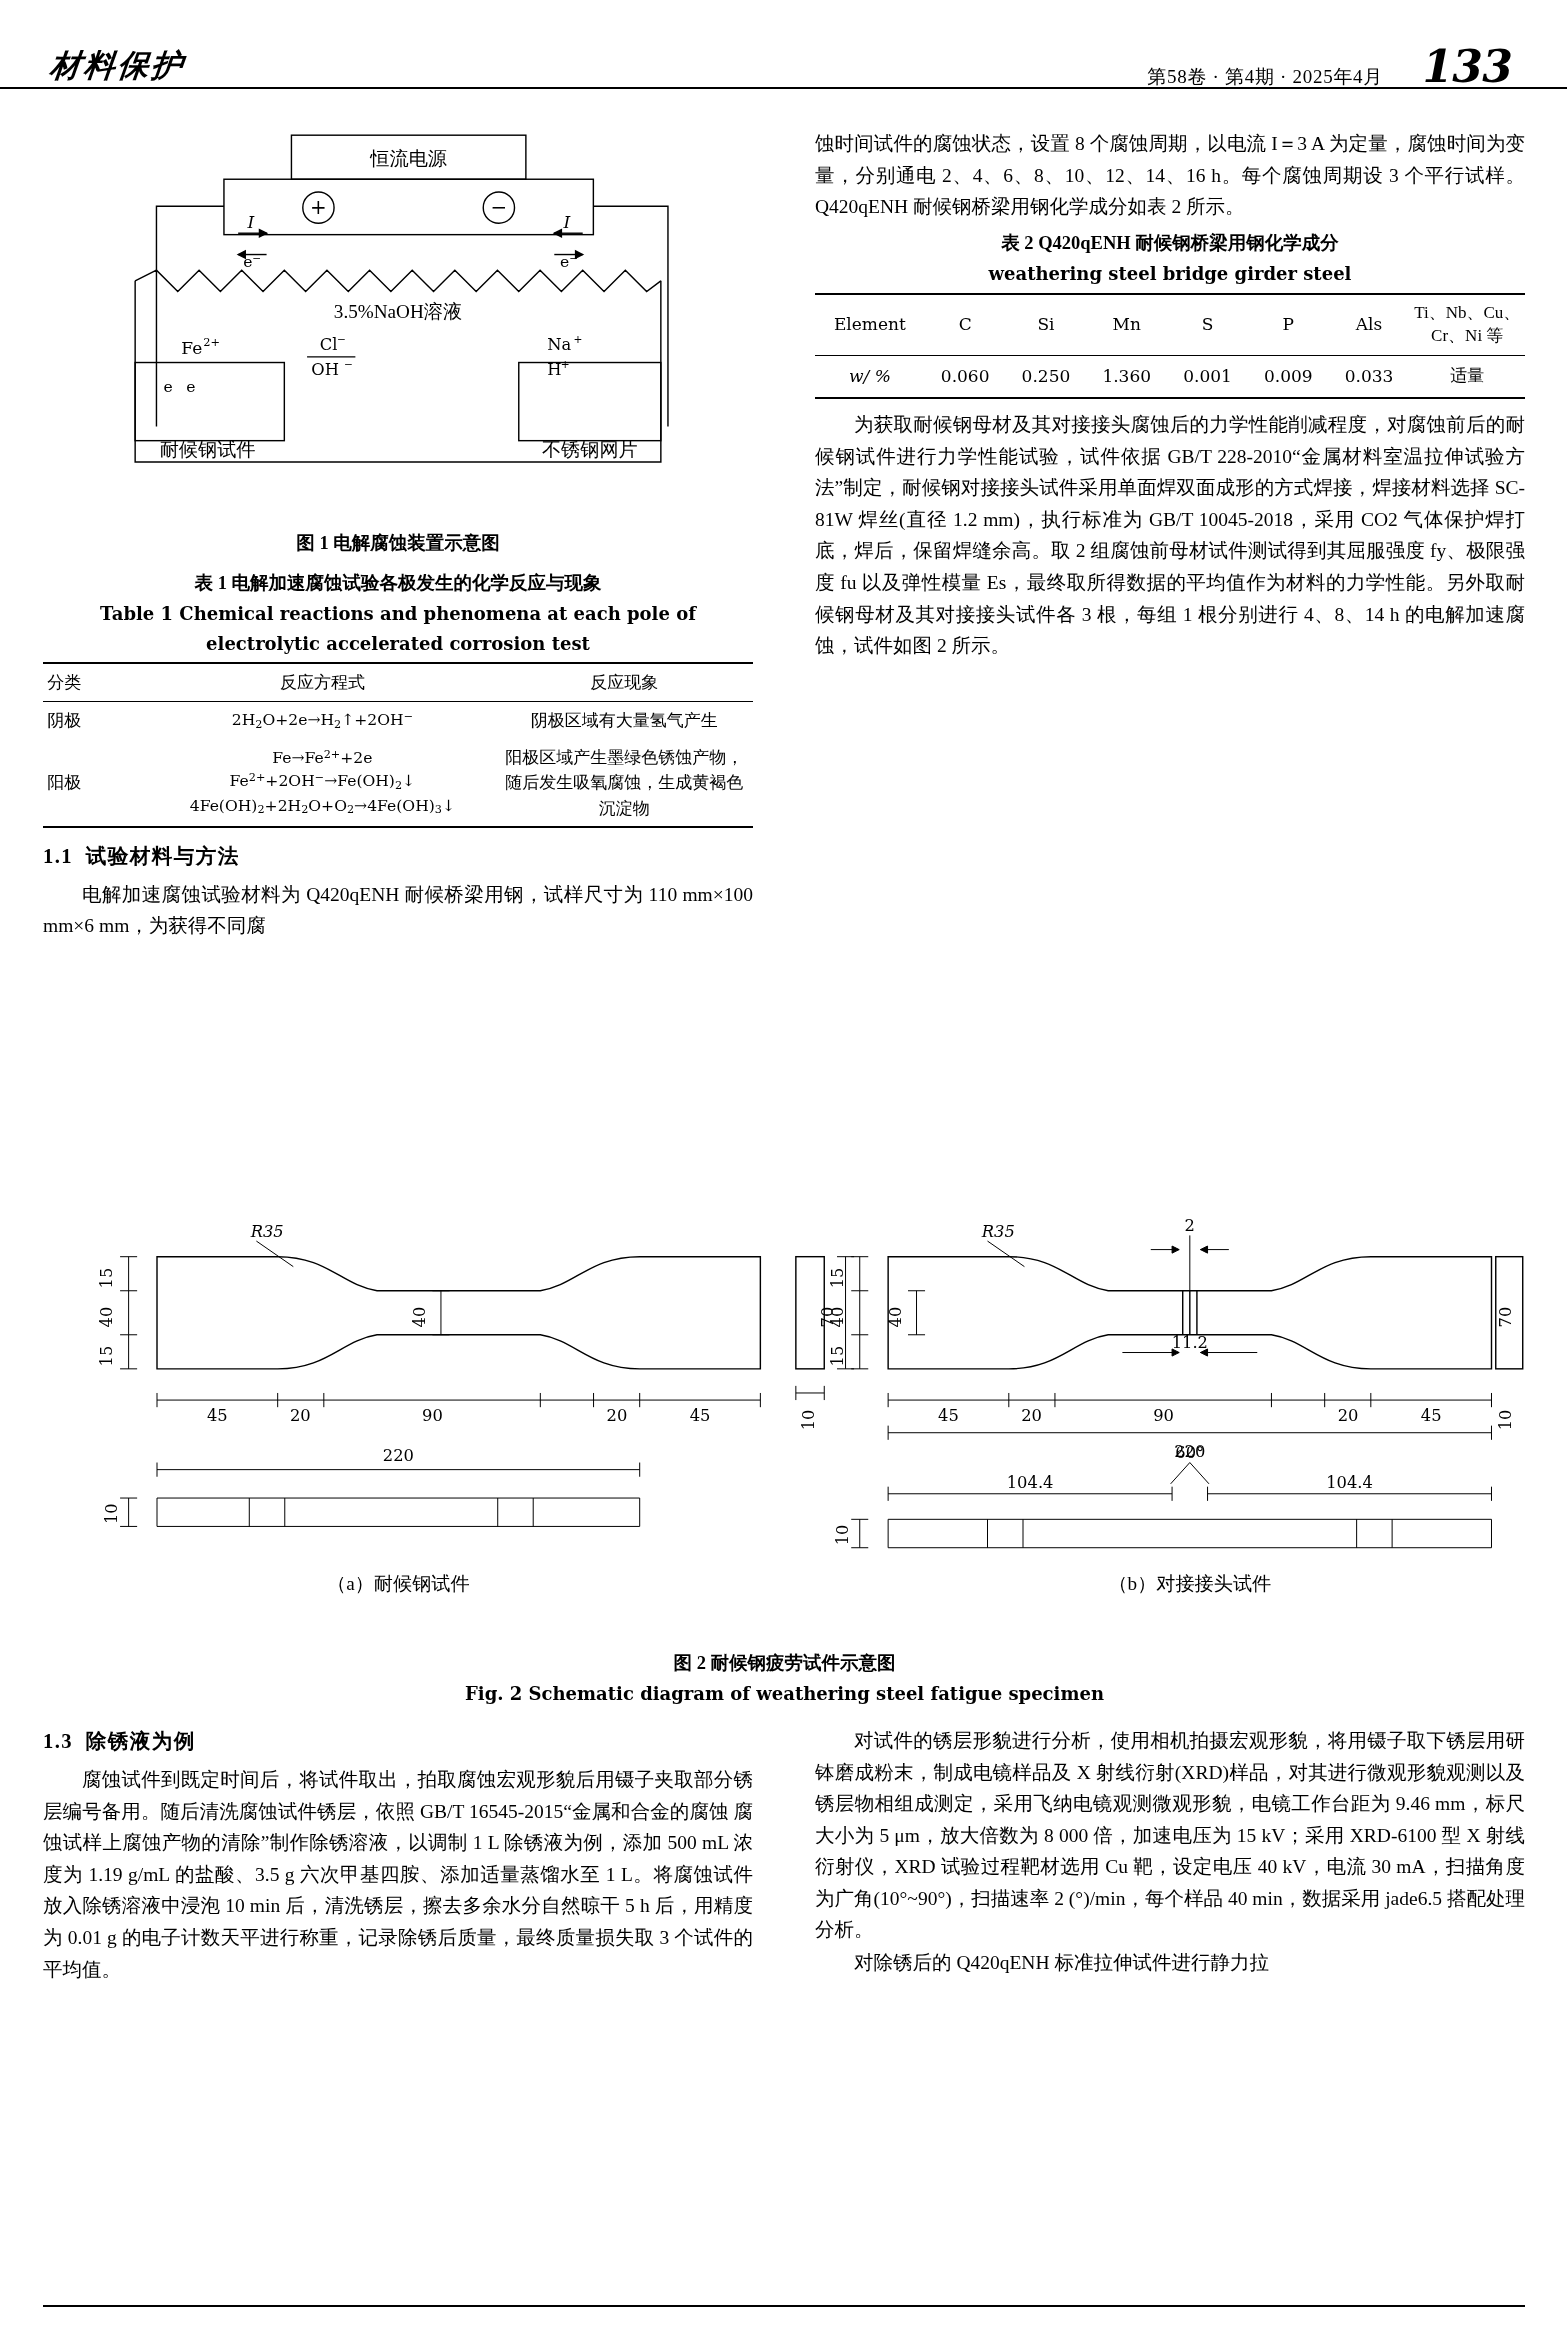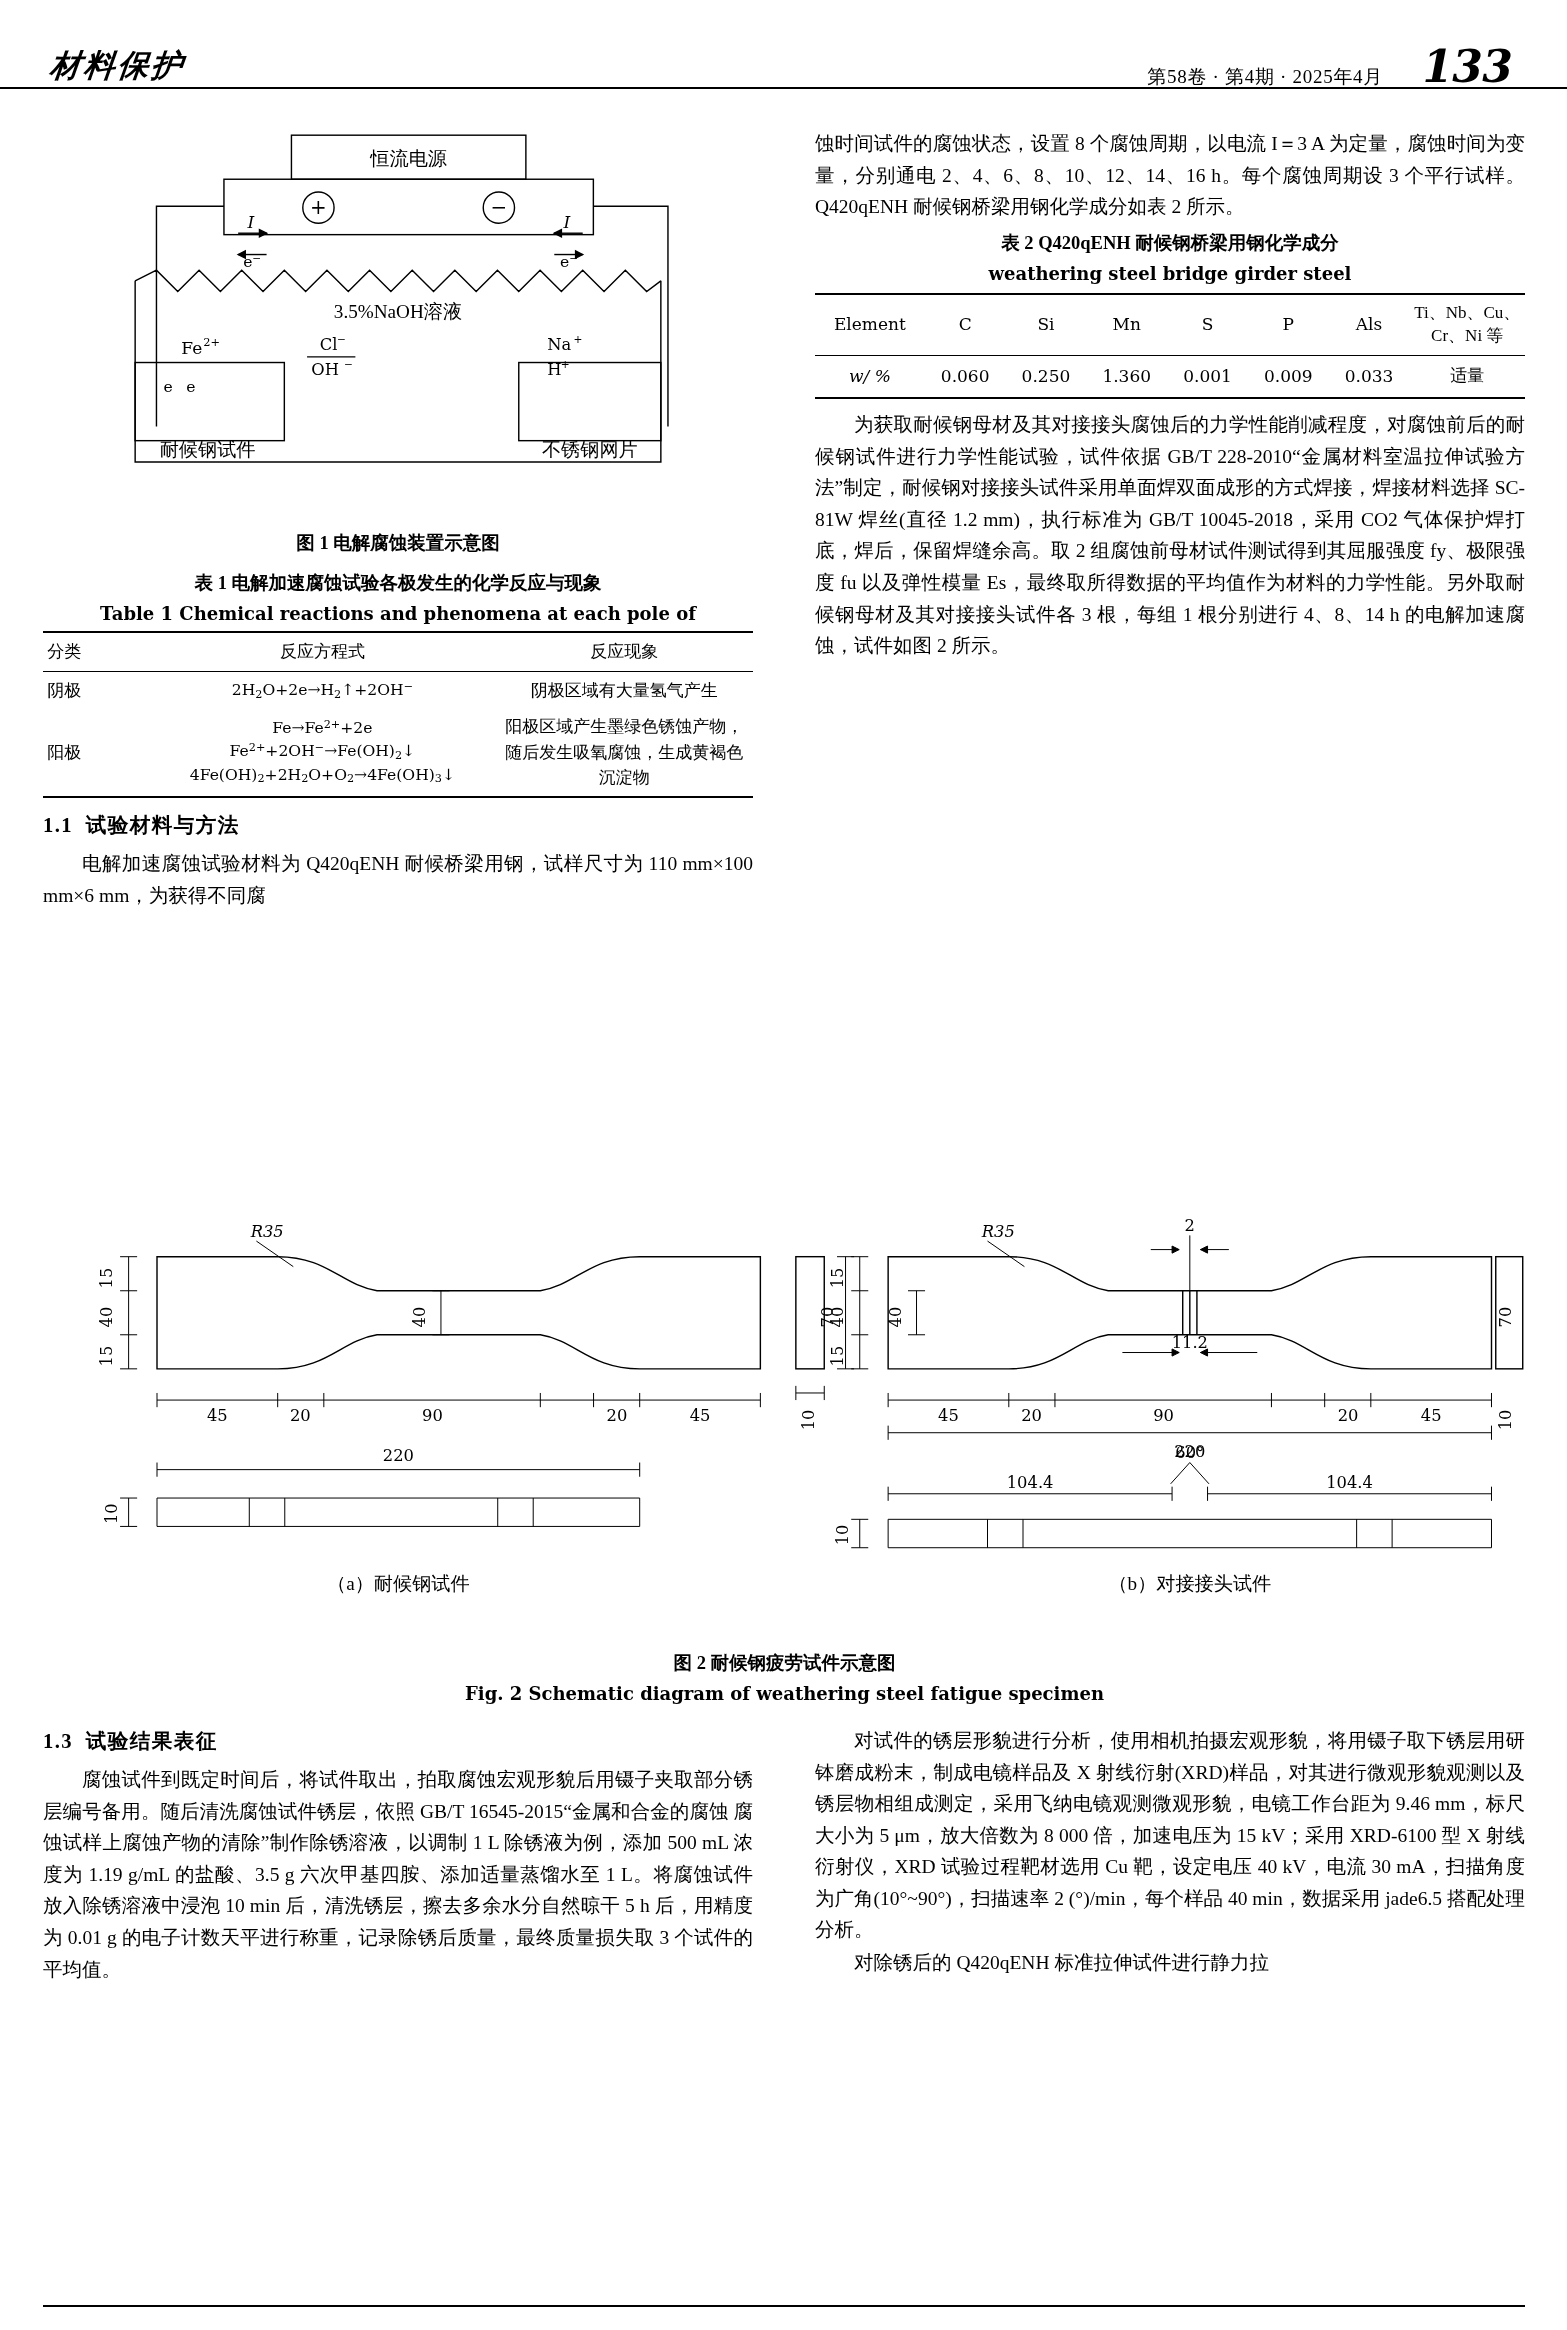--- a/index.html
+++ b/index.html
@@ -249,20 +249,21 @@
             <text x="709" y="338" font-size="15">+</text>
           <text x="212" y="462" text-anchor="middle" font-family="Liberation Serif, serif" font-size="27">耐候钢试件</text>
           <text x="750" y="462" text-anchor="middle" font-family="Liberation Serif, serif" font-size="27">不锈钢网片</text>
         </g>
       </svg>
     </div>
     <div class="caption cn">图 1   电解腐蚀装置示意图</div>
 
     <div class="caption cn" style="margin-top:12.8px">表 1   电解加速腐蚀试验各极发生的化学反应与现象</div>
     <div class="caption en">Table 1   Chemical reactions and phenomena at each pole of</div>
+    <div class="caption en">electrolytic accelerated corrosion test</div>
 
     <table class="tbl">
       <thead>
         <tr>
           <th style="width:99px" class="lft">分类</th>
           <th style="width:341px">反应方程式</th>
           <th>反应现象</th>
         </tr>
       </thead>
       <tbody>
@@ -517,21 +518,21 @@
     </svg>
   </div>
 
   <div class="fig2cap">
     <div class="caption cn">图 2   耐候钢疲劳试件示意图</div>
     <div class="caption en">Fig. 2   Schematic diagram of weathering steel fatigue specimen</div>
   </div>
 
   <div class="colb left">
     <h3 class="sec" style="margin-top:0">
-      <span class="num">1.3</span><span>试验结果表征</span>
+      <span class="num">1.3</span><span>除锈液为例</span>
     </h3>
     <p>腐蚀试件到既定时间后，将试件取出，拍取腐蚀宏观形貌后用镊子夹取部分锈层编号备用。随后清洗腐蚀试件锈层，依照 GB/T 16545-2015“金属和合金的腐蚀 腐蚀试样上腐蚀产物的清除”制作除锈溶液，以调制 1 L 除锈液为例，添加 500 mL 浓度为 1.19 g/mL 的盐酸、3.5 g 六次甲基四胺、添加适量蒸馏水至 1 L。将腐蚀试件放入除锈溶液中浸泡 10 min 后，清洗锈层，擦去多余水分自然晾干 5 h 后，用精度为 0.01 g 的电子计数天平进行称重，记录除锈后质量，最终质量损失取 3 个试件的平均值。</p>
   </div>
 
   <div class="colb right">
     <p style="">对试件的锈层形貌进行分析，使用相机拍摄宏观形貌，将用镊子取下锈层用研钵磨成粉末，制成电镜样品及 X 射线衍射(XRD)样品，对其进行微观形貌观测以及锈层物相组成测定，采用飞纳电镜观测微观形貌，电镜工作台距为 9.46 mm，标尺大小为 5 μm，放大倍数为 8 000 倍，加速电压为 15 kV；采用 XRD-6100 型 X 射线衍射仪，XRD 试验过程靶材选用 Cu 靶，设定电压 40 kV，电流 30 mA，扫描角度为广角(10°~90°)，扫描速率 2 (°)/min，每个样品 40 min，数据采用 jade6.5 搭配处理分析。</p>
     <p>对除锈后的 Q420qENH 标准拉伸试件进行静力拉</p>
   </div>
 
   <div class="bottom-rule"></div>

